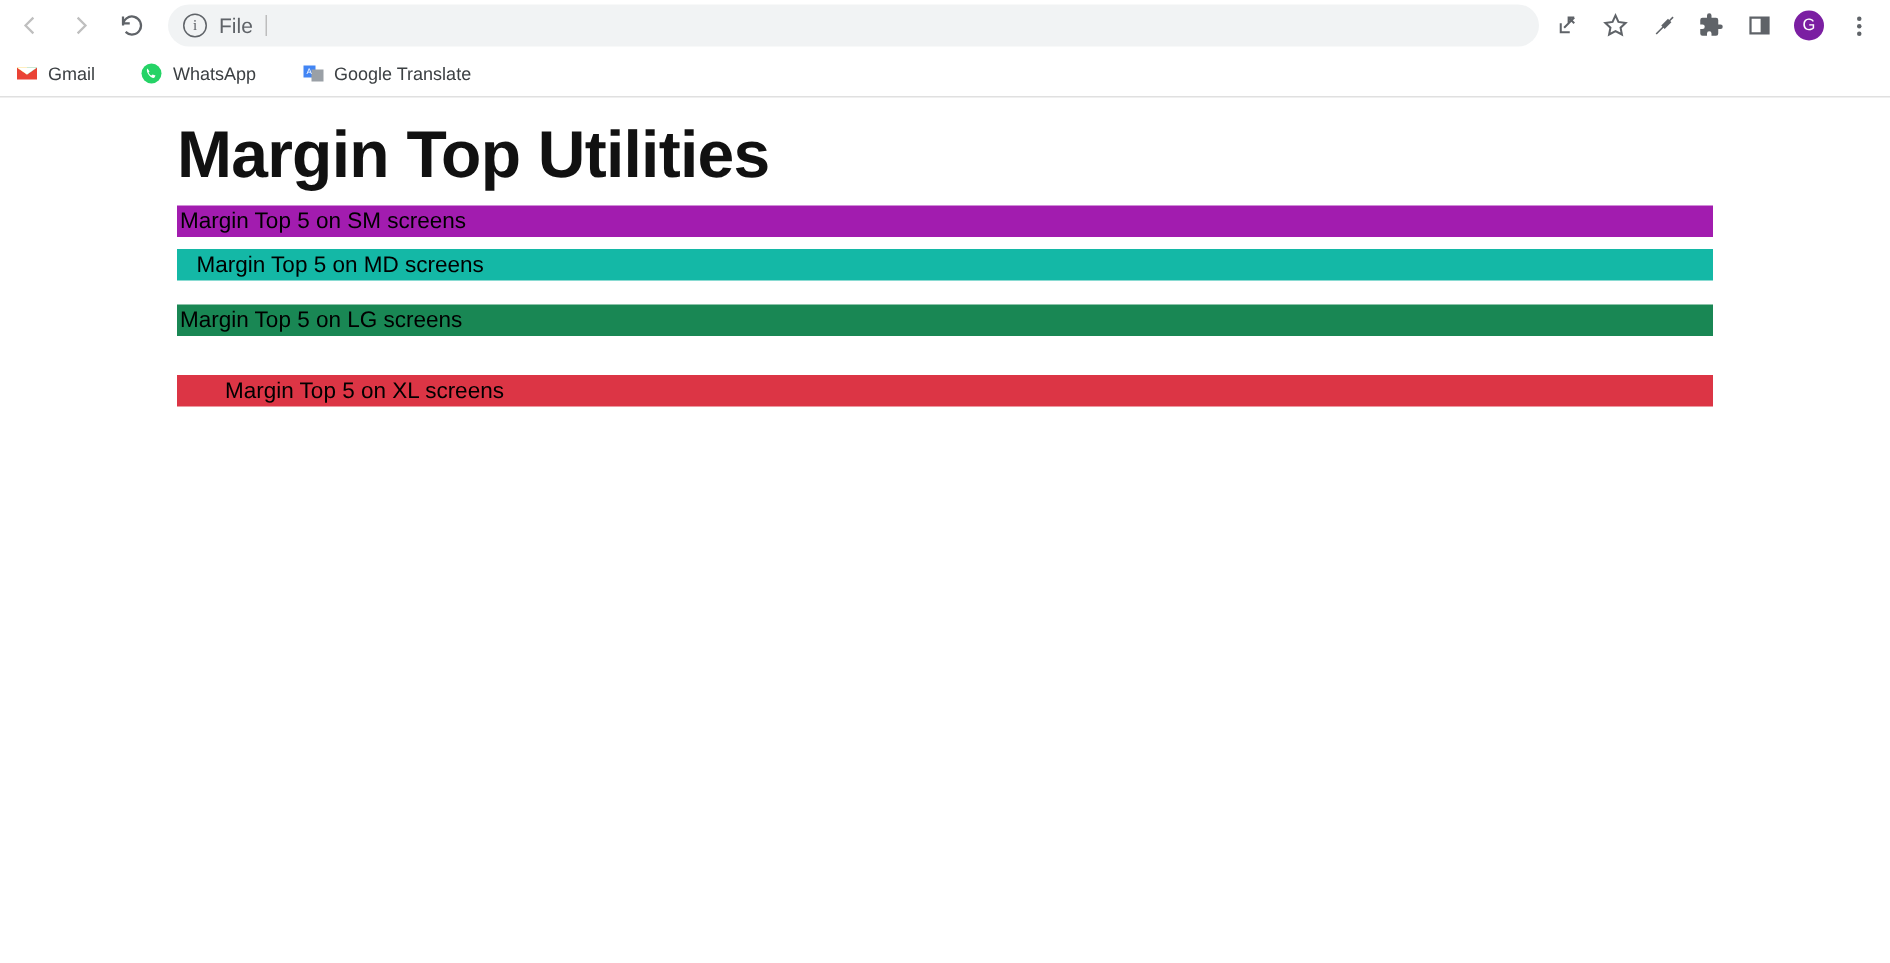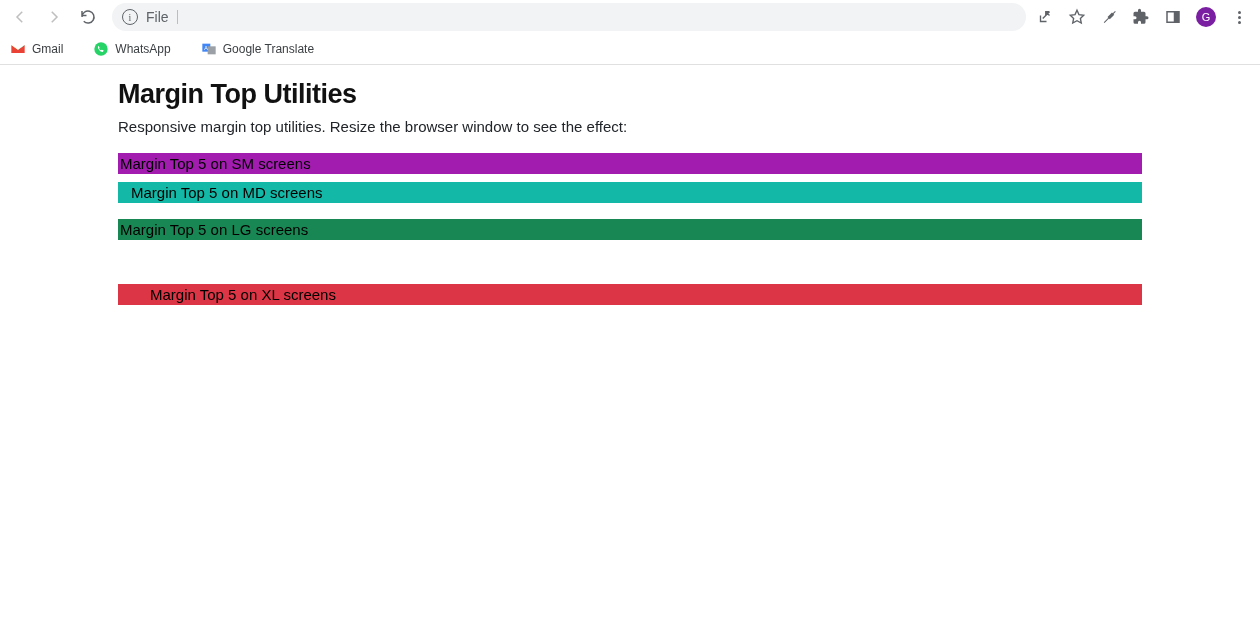--- a/index.html
+++ b/index.html
@@ -145,21 +145,21 @@
     }
     
     .page {
       padding: 14px 0 0 0;
     }
     .container {
       width: 1024px;
       margin: 0 auto;
     }
     .page h1 {
-      font-size: 27px;
+      font-size: 44px;
       font-weight: 700;
       color: #111;
       margin-bottom: 8px;
       letter-spacing: -0.5px;
     }
     .page .lead {
       font-size: 15px;
       color: #212529;
       margin-bottom: 18px;
     }
@@ -179,21 +179,21 @@
       background: #14b8a6;
       margin-top: 8px;
       padding-left: 13px;
     }
     .bar-green {
       background: #198754;
       margin-top: 16px;
     }
     .bar-red {
       background: #dc3545;
-      margin-top: 44px;
+      margin-top: 26px;
       padding-left: 32px;
     }
   </style>
 </head>
 <body>
 
 <div class="browser-chrome">
   <div class="toolbar">
     <div class="nav-btn disabled">
       <svg viewBox="0 0 24 24">
@@ -286,20 +286,19 @@
           </svg>
       </span>
       <span>Google Translate</span>
     </div>
   </div>
 </div>
 
 <div class="page">
   <div class="container">
     <h1>Margin Top Utilities</h1>
-    <p class="lead">Responsive margin top utilities. Resize the browser window to see the effect:</p>
 
     <div class="bar bar-blue">Margin Top 5 on SM screens</div>
     <div class="bar bar-yellow">Margin Top 5 on MD screens</div>
     <div class="bar bar-green">Margin Top 5 on LG screens</div>
     <div class="bar bar-red">Margin Top 5 on XL screens</div>
   </div>
 </div>
 
 </body></html>

